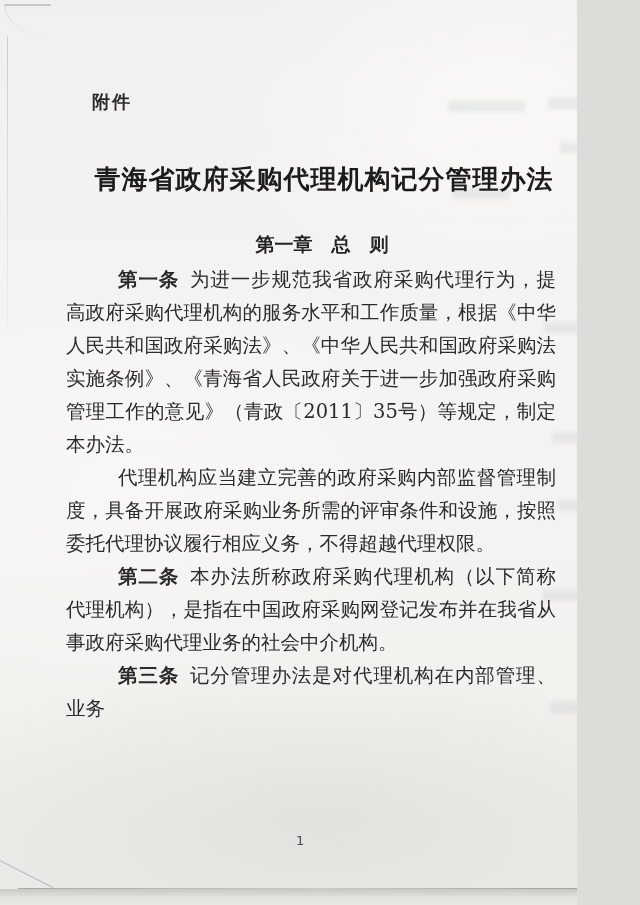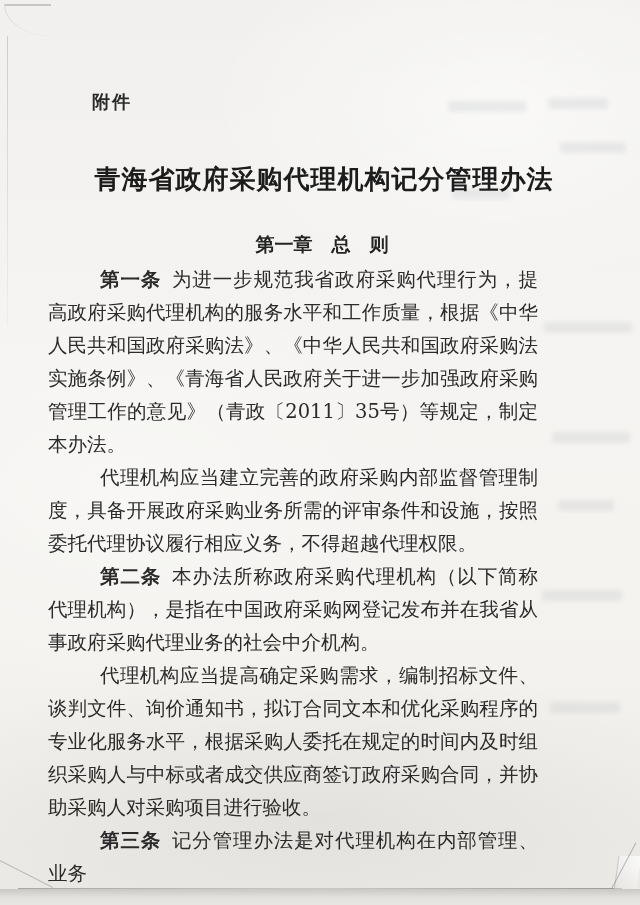--- a/index.html
+++ b/index.html
@@ -3,21 +3,21 @@
 <meta charset="utf-8">
 <style>
   html, body {
     margin: 0;
     padding: 0;
     background: #dddcd9;
     font-family: "DejaVu Serif", "Liberation Serif", serif;
   }
   #stage {
     position: relative;
-    width: 640px;
+    width: 577px;
     height: 905px;
     overflow: hidden;
     background: #e6e5e2;
   }
   
   .paper {
     position: absolute;
     left: 0; top: 0;
     width: 640px;
     height: 889px;
@@ -123,21 +123,21 @@
     margin: 0;
     text-align: center;
     font-size: 19px;
     font-weight: 700;
     color: #242424;
     white-space: pre;
     font-family: "DejaVu Sans", "Liberation Sans", sans-serif;
   }
   .doc-body {
     position: absolute;
-    left: 48px; top: 263px;
+    left: 66px; top: 263px;
     width: 490px;
     font-size: 19.5px;
     line-height: 33px;
     color: #2b2b2b;
     text-align: justify;
   }
   .doc-body p {
     margin: 0;
     text-indent: 52px;
   }
@@ -177,21 +177,20 @@
   <div class="attachment-label">附件</div>
 
   <h1 class="doc-title">青海省政府采购代理机构记分管理办法</h1>
 
   <h2 class="chapter-heading">第一章　总　则</h2>
 
   <div class="doc-body">
     <p><span class="lead">第一条</span><span>为进一步规范我省政府采购代理行为，提高政府采购代理机构的服务水平和工作质量，根据《中华人民共和国政府采购法》、《中华人民共和国政府采购法实施条例》、《青海省人民政府关于进一步加强政府采购管理工作的意见》（青政〔2011〕35号）等规定，制定本办法。</span></p>
     <p><span class="lead"></span><span>代理机构应当建立完善的政府采购内部监督管理制度，具备开展政府采购业务所需的评审条件和设施，按照委托代理协议履行相应义务，不得超越代理权限。</span></p>
     <p><span class="lead">第二条</span><span>本办法所称政府采购代理机构（以下简称代理机构），是指在中国政府采购网登记发布并在我省从事政府采购代理业务的社会中介机构。</span></p>
-    <p><span class="lead"></span><span>代理机构应当提高确定采购需求，编制招标文件、谈判文件、询价通知书，拟订合同文本和优化采购程序的专业化服务水平，根据采购人委托在规定的时间内及时组织采购人与中标或者成交供应商签订政府采购合同，并协助采购人对采购项目进行验收。</span></p>
     <p><span class="lead">第三条</span><span>记分管理办法是对代理机构在内部管理、业务</span></p>
   </div>
 
   <div class="page-number">1</div>
 
   <div class="corner-fold-left"></div>
   <div class="bottom-edge-line"></div>
   <div class="corner-curl-right"></div>
   <div class="corner-fold-right"></div>
   <div class="paper-bottom-strip"></div>

